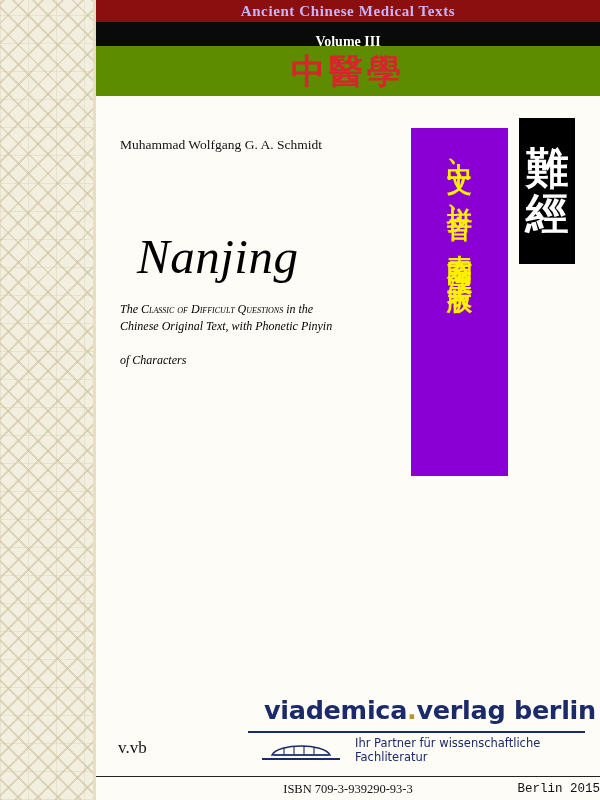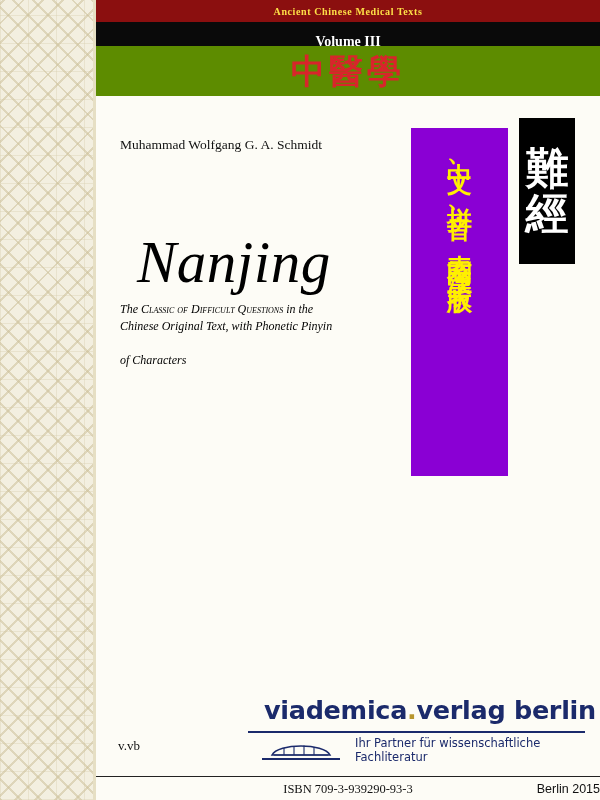--- a/index.html
+++ b/index.html
@@ -56,22 +56,22 @@
     position: absolute;
     left: 0; top: 0;
     width: 100%;
     height: 22px;
     background: #8b0f0f;
     display: flex;
     align-items: center;
     justify-content: center;
   }
   .band-red span {
-    color: #fde047;
-    font-size: 10px;
+    color: #c4b5fd;
+    font-size: 15px;
     font-weight: bold;
     letter-spacing: 0.6px;
     font-family: "Liberation Serif", serif;
   }
   .band-black {
     position: absolute;
     left: 0; top: 22px;
     width: 100%;
     height: 40px;
     background: #0a0a0a;
@@ -114,21 +114,21 @@
     line-height: 1.35;
     color: #111;
     font-family: "Liberation Serif", serif;
   }
 
   
   .title {
     position: absolute;
     left: 137px;
     top: 228px;
-    font-size: 59px;
+    font-size: 49px;
     font-style: italic;
     color: #000;
     font-family: "Liberation Serif", serif;
     letter-spacing: 0.5px;
   }
 
   
   .subtitle {
     position: absolute;
     left: 120px;
@@ -234,21 +234,21 @@
     left: 258px;
     top: 40px;
     width: 86px;
     height: 26px;
   }
   .vvb {
     position: absolute;
     left: 118px;
     top: 738px;
     font-family: "Liberation Serif", serif;
-    font-size: 13px;
+    font-size: 17px;
     color: #111;
   }
 
   
   .bottom-bar {
     position: absolute;
     left: 96px;
     top: 776px;
     width: 504px;
     height: 24px;
@@ -270,21 +270,21 @@
     font-size: 12.5px;
     color: #111;
     font-family: "Liberation Serif", serif;
   }
   .place-year {
     position: absolute;
     right: 0;
     top: 6px;
     font-size: 12.5px;
     color: #111;
-    font-family: Liberation Sans, sans-serif;
+    font-family: Liberation Mono, monospace;
   }
 </style>
 </head>
 <body>
 
 <div class="cover">
 
   <div class="pattern-strip"></div>
 
   <div class="top-banner">

